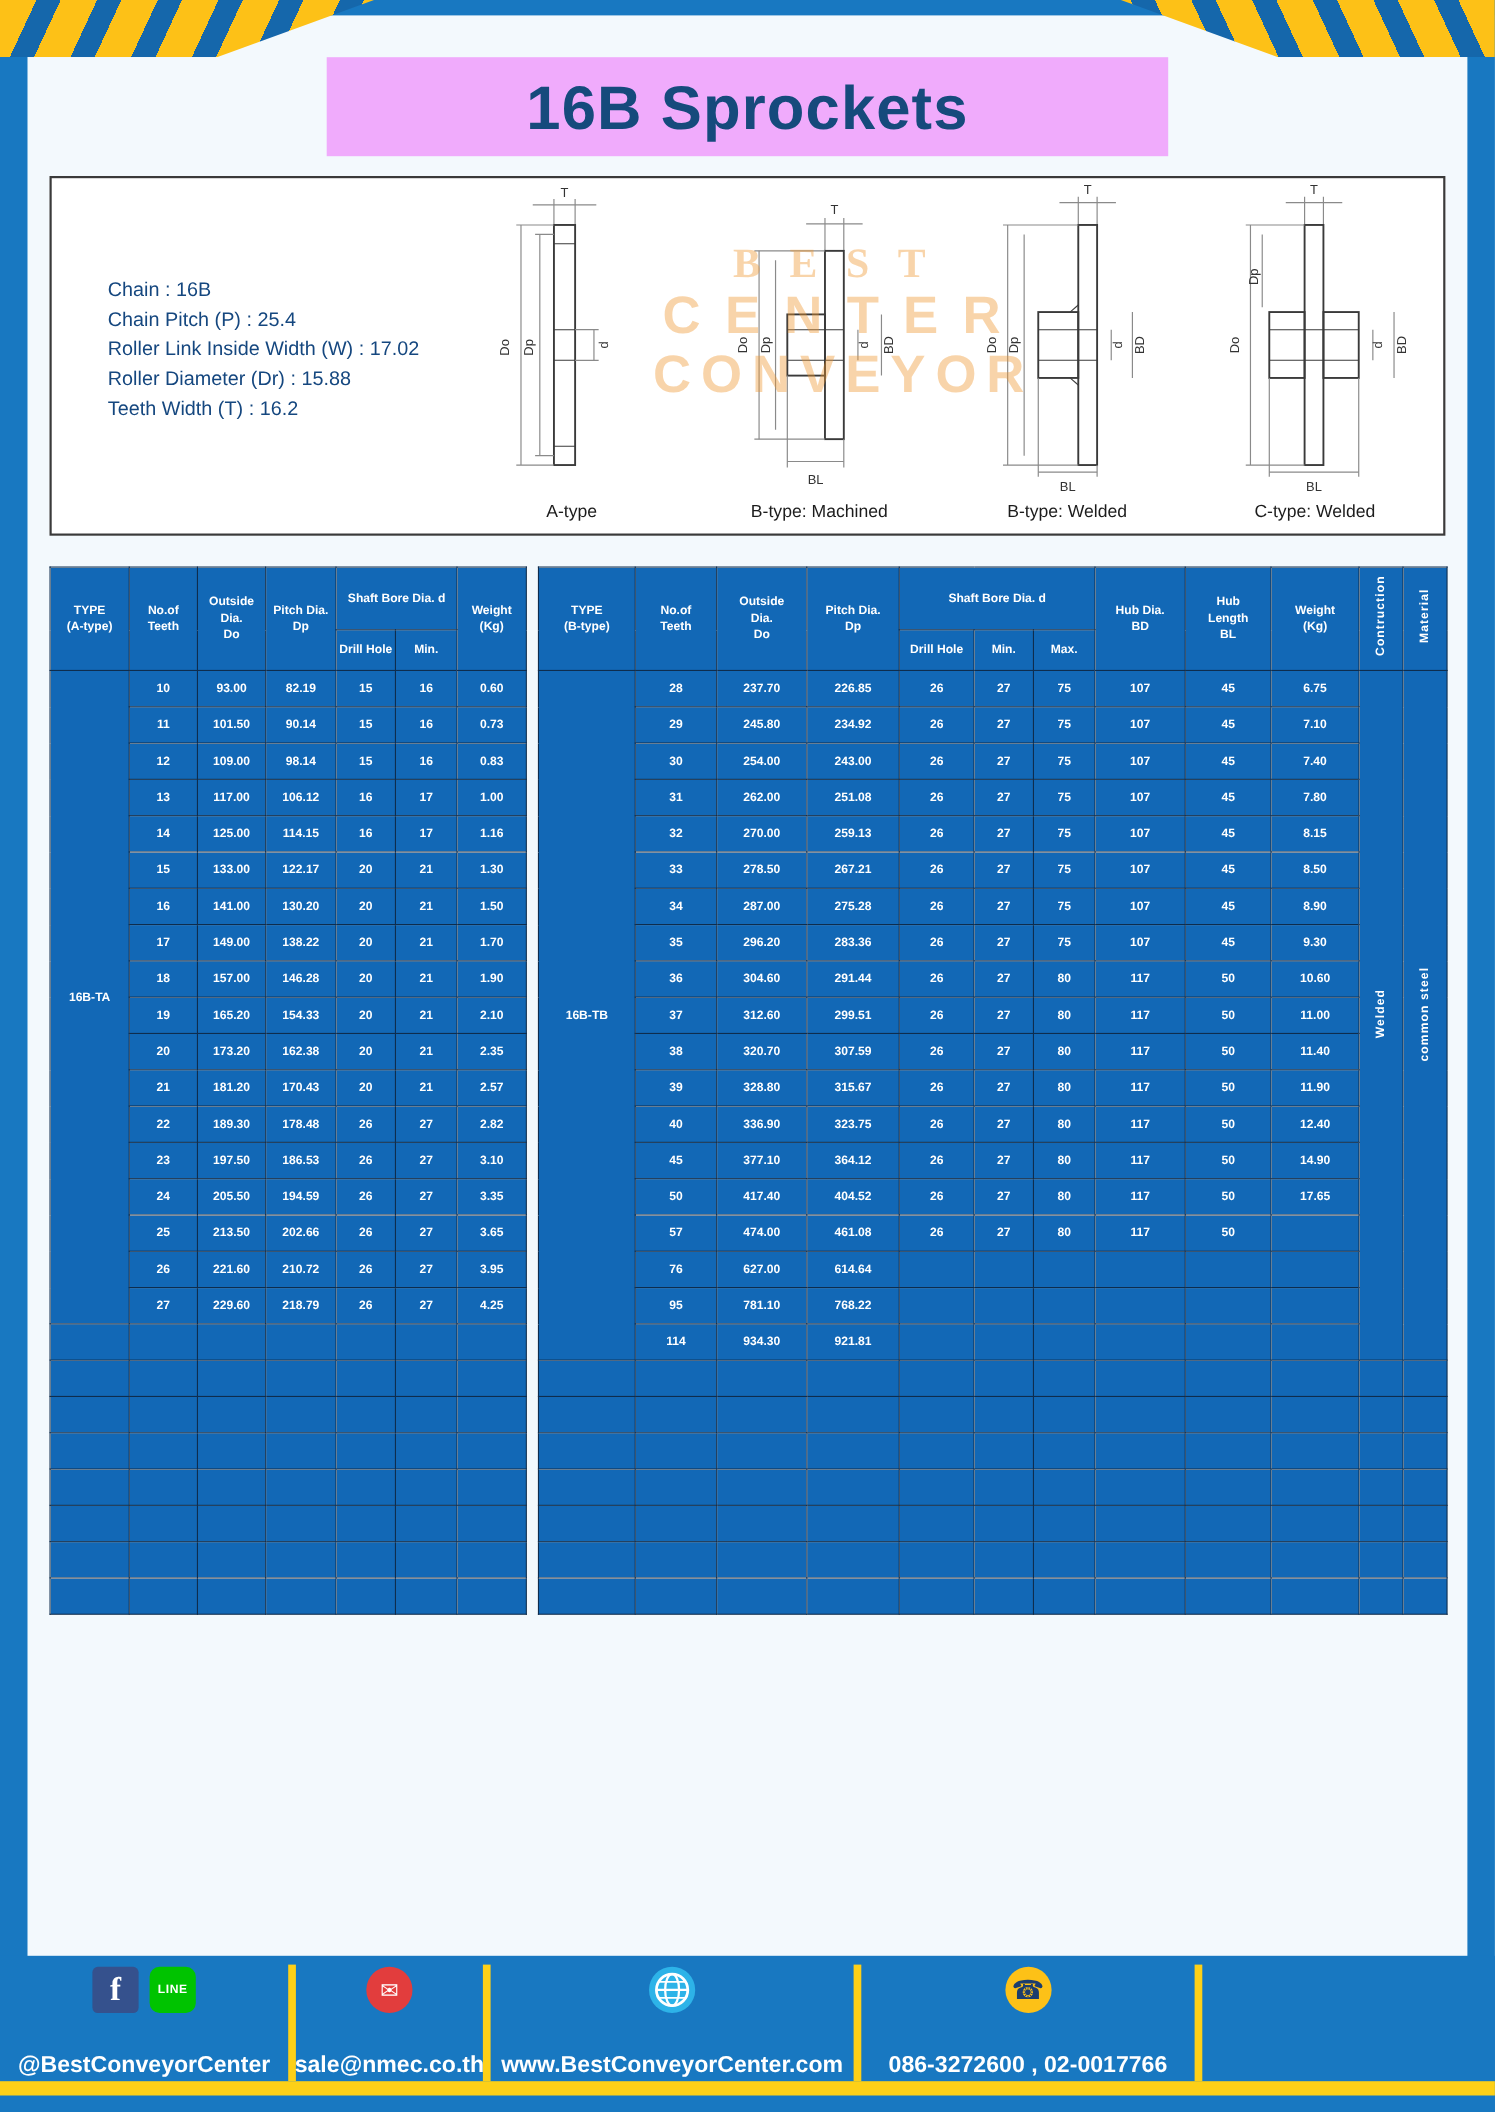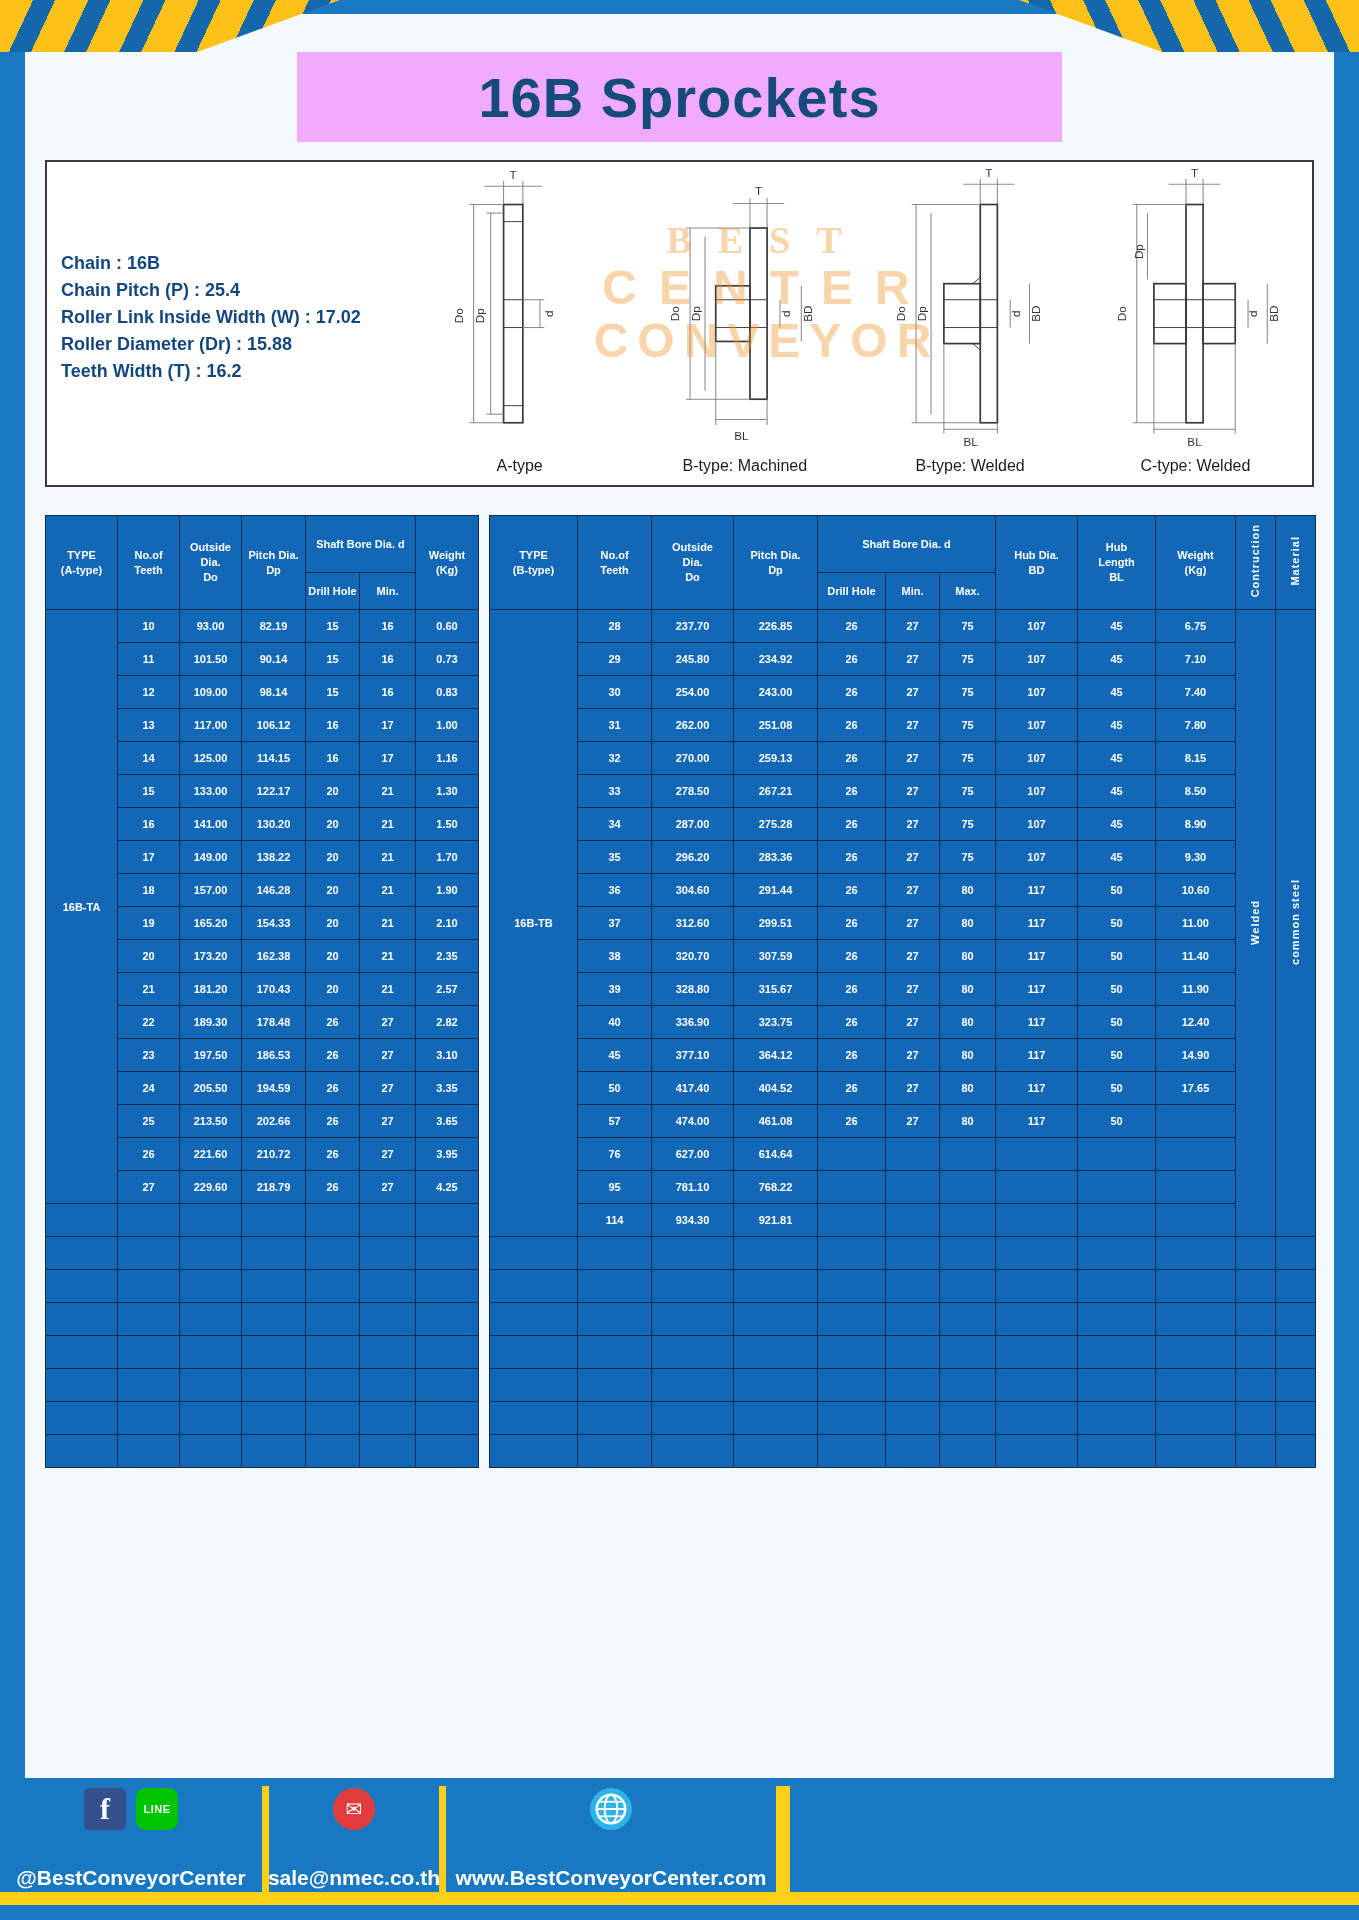--- a/index.html
+++ b/index.html
@@ -35,21 +35,21 @@
     display: flex; align-items: center; justify-content: center;
     font-size: 56px; font-weight: bold; color: #164a7c; letter-spacing: 1px;
   }
 
   
   .spec-box {
     position: absolute; left: 45px; top: 160px; width: 1269px; height: 327px;
     background: #ffffff; border: 2px solid #3a3a3a; z-index: 2;
   }
   .spec-lines { position: absolute; left: 14px; top: 88px; }
-  .spec-line { font-size: 18px; font-weight: bold; color: #15477f; line-height: 27px; white-space: nowrap; }
+  .spec-line { font-size: 18px; font-weight: normal; color: #15477f; line-height: 27px; white-space: nowrap; margin-left: 37px; }
   .drawings { position: absolute; left: 360px; top: 4px; right: 4px; bottom: 2px; display: flex; }
   .figure { flex: 1; display: flex; flex-direction: column; align-items: center; min-width: 0; }
   .figure svg { flex: 1; width: 100%; height: 280px; }
   .figure-caption { font-size: 16px; color: #1c1c1c; padding-bottom: 8px; }
   svg text { font-size: 11px; fill: #333; }
   .dim { stroke: #8a8a8a; stroke-width: 1; }
   .part { fill: none; stroke: #3a3a3a; stroke-width: 1.6; }
   .part-thin { stroke: #3a3a3a; stroke-width: 0.9; }
   .watermark {
     position: absolute; left: 420px; top: 58px; width: 600px; text-align: center;
@@ -878,19 +878,23 @@
             <circle cx="12" cy="12" r="9" fill="none" stroke="#fff" stroke-width="1.6"></circle>
             <ellipse cx="12" cy="12" rx="4" ry="9" fill="none" stroke="#fff" stroke-width="1.3"></ellipse>
             <line x1="3" y1="12" x2="21" y2="12" stroke="#fff" stroke-width="1.3"></line>
             <line x1="4.3" y1="7.4" x2="19.7" y2="7.4" stroke="#fff" stroke-width="1.1"></line>
             <line x1="4.3" y1="16.6" x2="19.7" y2="16.6" stroke="#fff" stroke-width="1.1"></line>
           </svg>
         </span>
         <div class="f-text">www.BestConveyorCenter.com</div>
       </div>
       <div class="f-div"></div>
+      <div class="f-sec s4">
+        <span class="icon phone"></span>
+        <div class="f-text">086-3272600 , 02-0017766</div>
+      </div>
       <div class="f-div"></div>
       <div class="f-sec s5"></div>
     </div>
     <div class="footer-strip"></div>
   </div>
 
 </div>
 
 </body></html>

